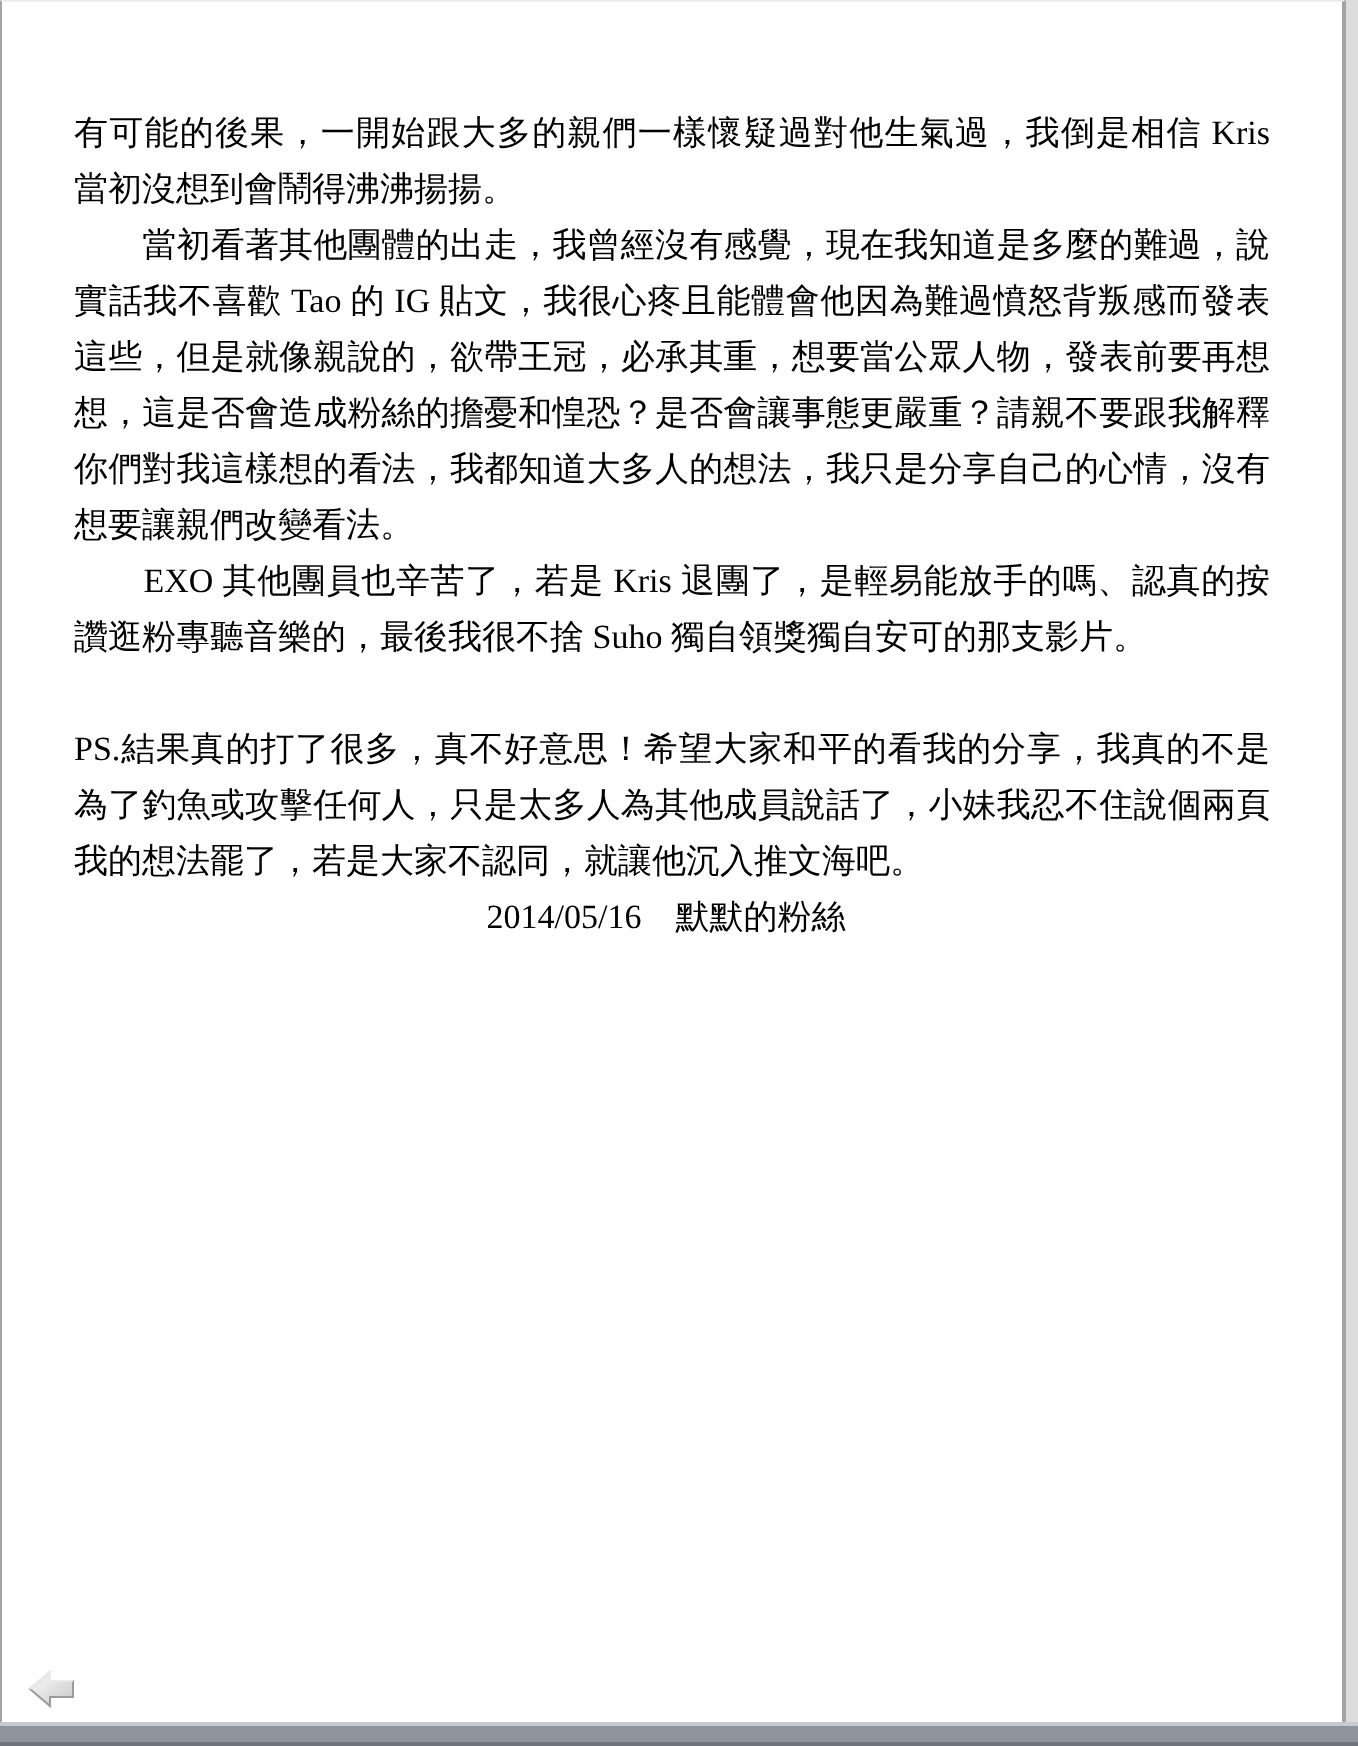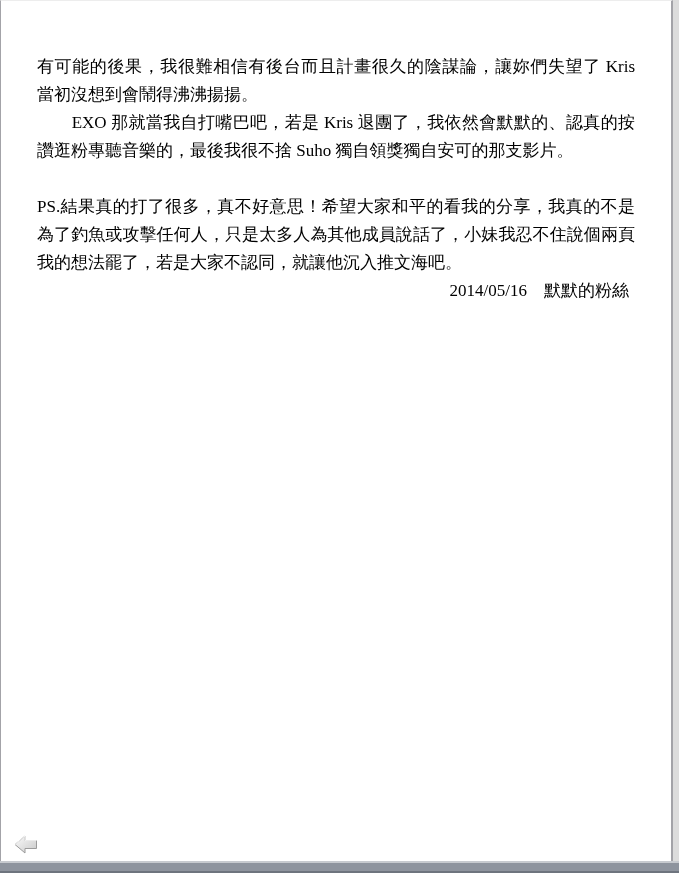--- a/index.html
+++ b/index.html
@@ -41,21 +41,21 @@
     margin: 0;
     text-align: justify;
     text-justify: inter-ideograph;
     word-break: break-all;
   }
   .para.ps-block {
     margin-top: 28px;
   }
   .signature {
     margin: 0;
-    text-align: right;
+    text-align: center;
     padding-right: 6px;
   }
   .nav-arrow {
     position: absolute;
     left: 14px;
     top: 835px;
     width: 24px;
     height: 19px;
     cursor: pointer;
     background: transparent;
@@ -80,22 +80,23 @@
     width: 4px;
     height: 873px;
     background: #dcdcdc;
   }
 </style>
 </head>
 <body>
 
 <div class="page">
   <div class="content">
-    <p class="para">有可能的後果，我很難相信有後台而且計畫很久的陰謀論，讓妳們失望了 Kris 當初沒想到會鬧得沸沸揚揚。</p>
-    <p class="para">　　EXO 那就當我自打嘴巴吧，若是 Kris 退團了，我依然會默默的、認真的按讚逛粉專聽音樂的，最後我很不捨 Suho 獨自領獎獨自安可的那支影片。</p>
+    <p class="para">有可能的後果，一開始跟大多的親們一樣懷疑過對他生氣過，我倒是相信 Kris 當初沒想到會鬧得沸沸揚揚。</p>
+    <p class="para">　　當初看著其他團體的出走，我曾經沒有感覺，現在我知道是多麼的難過，說實話我不喜歡 Tao 的 IG 貼文，我很心疼且能體會他因為難過憤怒背叛感而發表這些，但是就像親說的，欲帶王冠，必承其重，想要當公眾人物，發表前要再想想，這是否會造成粉絲的擔憂和惶恐？是否會讓事態更嚴重？請親不要跟我解釋你們對我這樣想的看法，我都知道大多人的想法，我只是分享自己的心情，沒有想要讓親們改變看法。</p>
+    <p class="para">　　EXO 其他團員也辛苦了，若是 Kris 退團了，是輕易能放手的嗎、認真的按讚逛粉專聽音樂的，最後我很不捨 Suho 獨自領獎獨自安可的那支影片。</p>
     <p class="para ps-block">PS.結果真的打了很多，真不好意思！希望大家和平的看我的分享，我真的不是為了釣魚或攻擊任何人，只是太多人為其他成員說話了，小妹我忍不住說個兩頁我的想法罷了，若是大家不認同，就讓他沉入推文海吧。</p>
     <p class="signature">2014/05/16　默默的粉絲</p>
   </div>
 </div>
 
 <button class="nav-arrow" title="">
   <svg width="24" height="19" viewBox="0 0 24 19" xmlns="http://www.w3.org/2000/svg">
     <defs>
       <linearGradient id="arrowGrad" x1="0" y1="0" x2="1" y2="1">
         <stop offset="0" stop-color="#fafafa"></stop>

